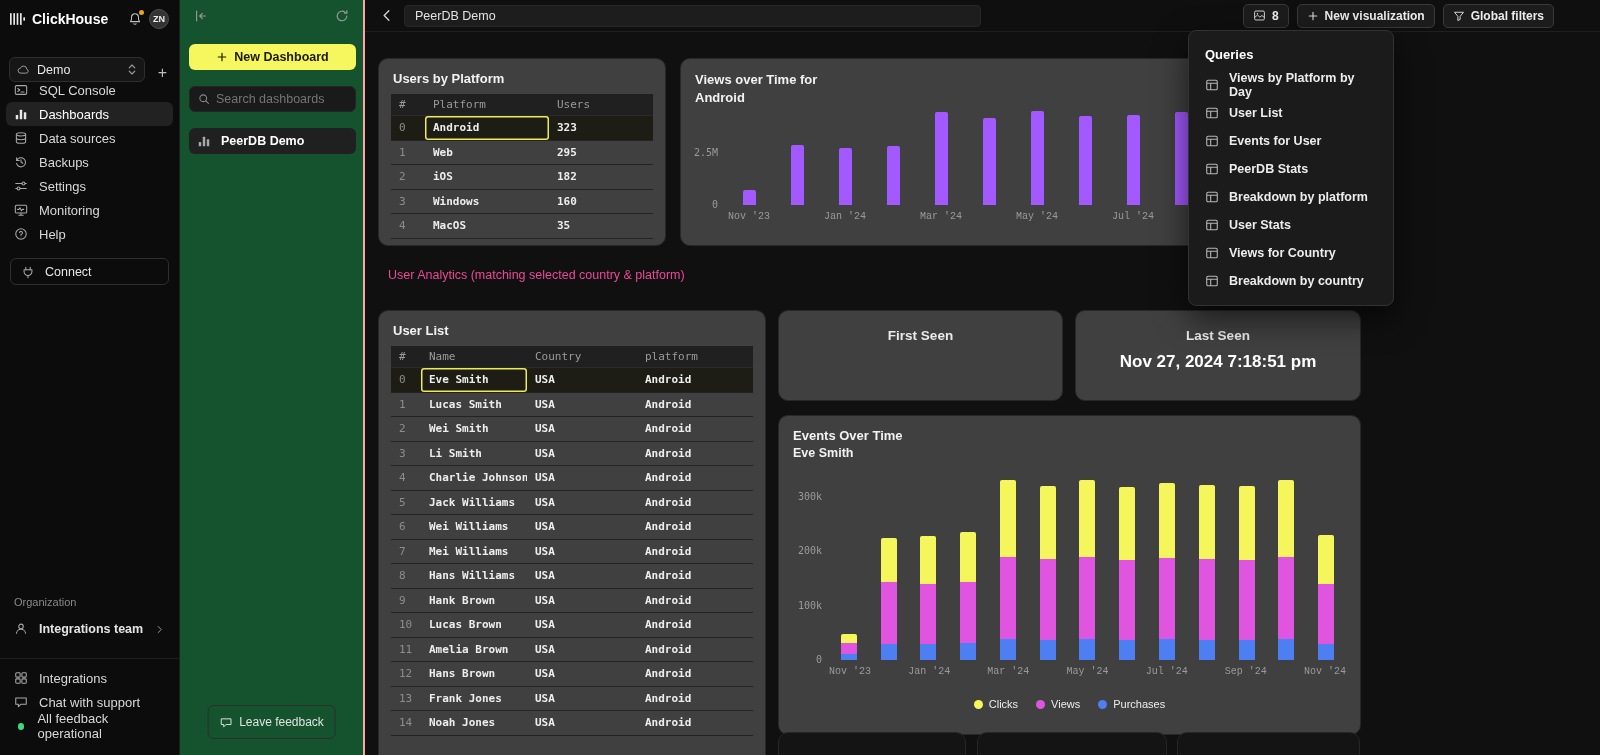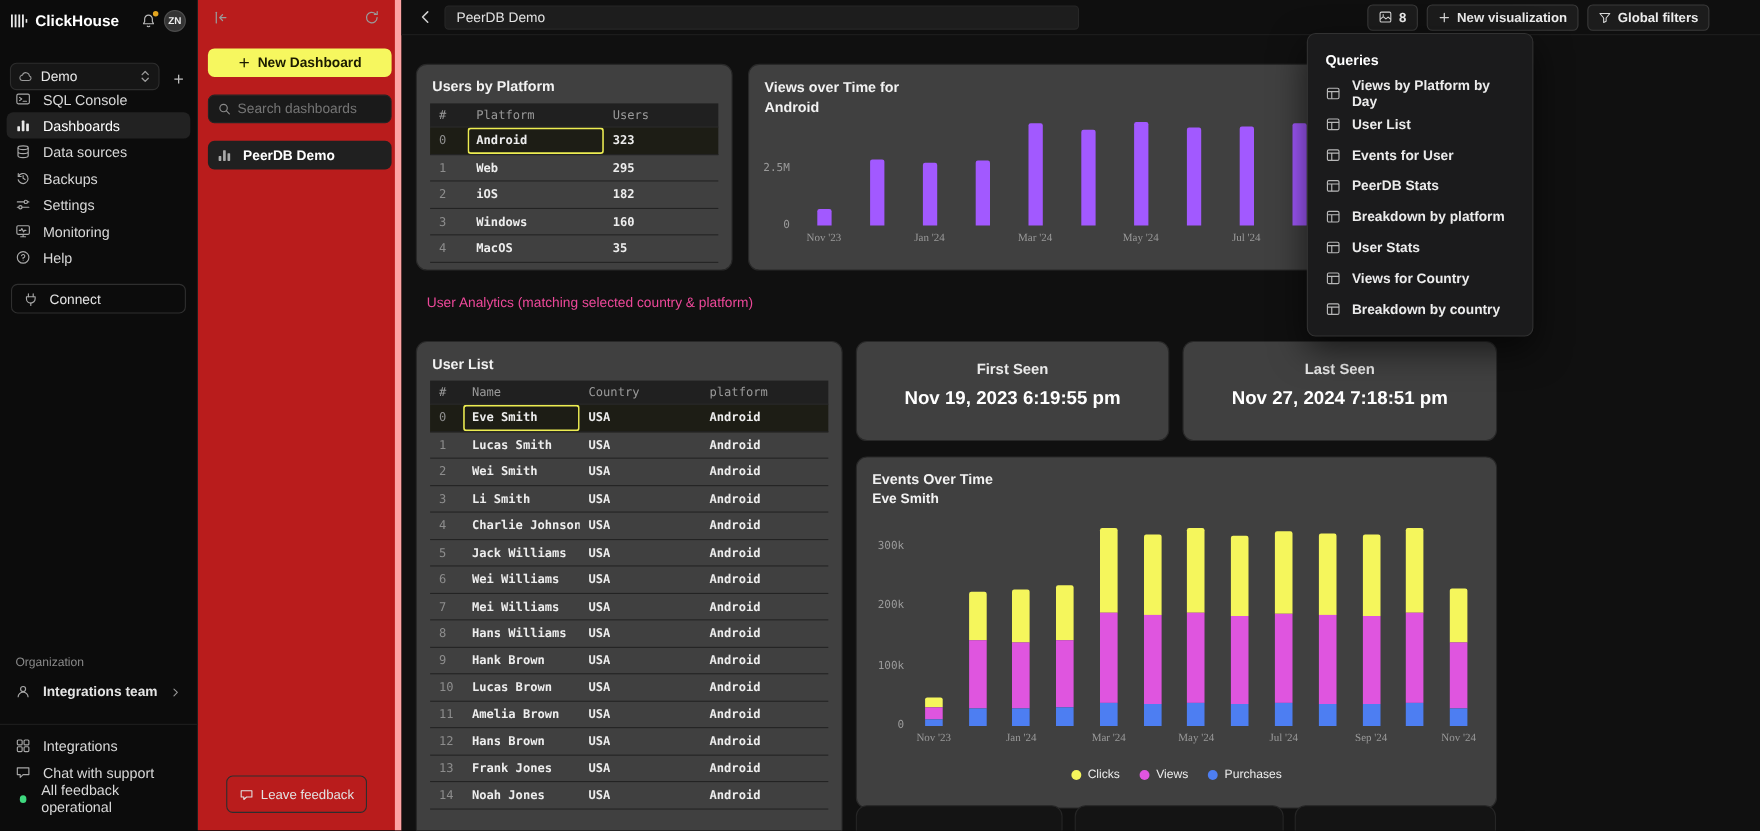--- a/index.html
+++ b/index.html
@@ -32,21 +32,21 @@
     display:flex;align-items:center;gap:8px;padding:0 10px;font-size:12.5px;color:#e4e4e4;cursor:pointer}
   .org-label{position:absolute;left:14px;top:596px;font-size:11px;color:#8a8a8a}
   .org-team{position:absolute;left:6px;right:6px;top:616px;height:26px;display:flex;align-items:center;gap:9px;
     padding:0 8px;border-radius:6px;font-size:12.5px;font-weight:600;color:#e4e4e4;cursor:pointer}
   .org-team .chevr{margin-left:auto;display:inline-flex;color:#9a9a9a}
   .sb-divider{position:absolute;left:0;right:0;top:658px;border-top:1px solid #1e1e1e}
   #sb-footer{position:absolute;left:0;right:0;top:666px}
   .status-dot{width:7px;height:7px;border-radius:50%;background:#3fd97f;margin:0 4px}
 
   
-  .panel2{position:absolute;left:180px;top:0;bottom:0;width:185px;background:#b91c1c;border-right:6px solid #fca5a5}
+  .panel2{position:absolute;left:180px;top:0;bottom:0;width:185px;background:#14532d;border-right:2px solid #fca5a5}
   .p2-top{display:flex;align-items:center;justify-content:space-between;padding:9px 14px 0;color:#9a9a9a}
   .p2-icon{display:inline-flex;cursor:pointer}
   .new-dash{position:absolute;left:9px;top:44px;width:167px;height:26px;background:#f6f75f;border-radius:6px;
     display:flex;align-items:center;justify-content:center;gap:6px;color:#1b1b00;font-size:12.5px;font-weight:600;cursor:pointer}
   .search-box{position:absolute;left:9px;top:86px;width:167px;height:26px;background:#1a1a1a;border:1px solid #242424;
     border-radius:6px;display:flex;align-items:center;gap:6px;padding:0 8px;color:#8b8b8b}
   .search-box input{flex:1;min-width:0;background:transparent;border:none;outline:none;color:#cfcfcf;
     font-size:12.5px;font-family:inherit}
   .dash-item{position:absolute;left:9px;top:128px;width:167px;height:26px;background:#202020;border-radius:6px;
     display:flex;align-items:center;gap:8px;padding:0 8px;font-size:12.5px;font-weight:600;color:#fff;cursor:pointer}
@@ -106,21 +106,21 @@
   #chart-events .ygut{width:40px}
   .ytick{position:absolute;right:7px;font-family:"DejaVu Sans Mono",monospace;font-size:10px;color:#9a9a9a}
   .plot{flex:1;min-width:0}
   .slots{display:flex;align-items:flex-end}
   .slot{flex:1;display:flex;align-items:flex-end;justify-content:center;height:100%}
   .bar{border-radius:2px 2px 0 0}
   .bar.stack{display:flex;flex-direction:column-reverse;border-radius:0}
   .seg{display:block;width:100%}
   .seg:last-child{border-radius:2px 2px 0 0}
   .xticks{display:flex}
-  .xtick{flex:1;text-align:center;font-family:Liberation Serif, serif;font-size:10px;color:#9a9a9a;
+  .xtick{flex:1;text-align:center;font-family:Liberation Mono, monospace;font-size:10px;color:#9a9a9a;
     padding-top:6px;white-space:nowrap;overflow:visible}
   .legend{position:absolute;left:0;right:0;bottom:24px;display:flex;justify-content:center;gap:18px}
   .lg-item{display:inline-flex;align-items:center;gap:6px;font-size:11px;font-weight:400;color:#ececec;cursor:pointer}
   .dot{width:9px;height:9px;border-radius:50%;display:inline-block}
 
   
   .dropdown{position:absolute;left:823px;top:30px;width:206px;background:#1b1b1c;border:1px solid #323232;
     border-radius:8px;box-shadow:0 12px 32px rgba(0,0,0,.6);z-index:50;padding:8px 0 10px}
   .dd-title{font-size:13px;font-weight:700;color:#fff;padding:8px 16px 9px}
   .qitem{display:flex;align-items:center;gap:10px;height:28px;padding:0 16px;font-size:12.5px;font-weight:600;
@@ -585,21 +585,20 @@
             <span class="tc c0 idx">14</span>
             <span class="tc c1">Noah Jones</span>
             <span class="tc c2">USA</span>
             <span class="tc c3">Android</span>
           </div>
         </div>
     </section>
 
     <section class="card" id="card-first">
       <div class="kpi-title">First Seen</div>
-      <div class="kpi-value">Nov 19, 2023 6:19:55 pm</div>
     </section>
     <section class="card" id="card-last">
       <div class="kpi-title">Last Seen</div>
       <div class="kpi-value">Nov 27, 2024 7:18:51 pm</div>
     </section>
 
     <section class="card" id="card-events">
       <div class="card-title">Events Over Time</div>
       <div class="card-sub">Eve Smith</div>
       <div class="chart" id="chart-events">

